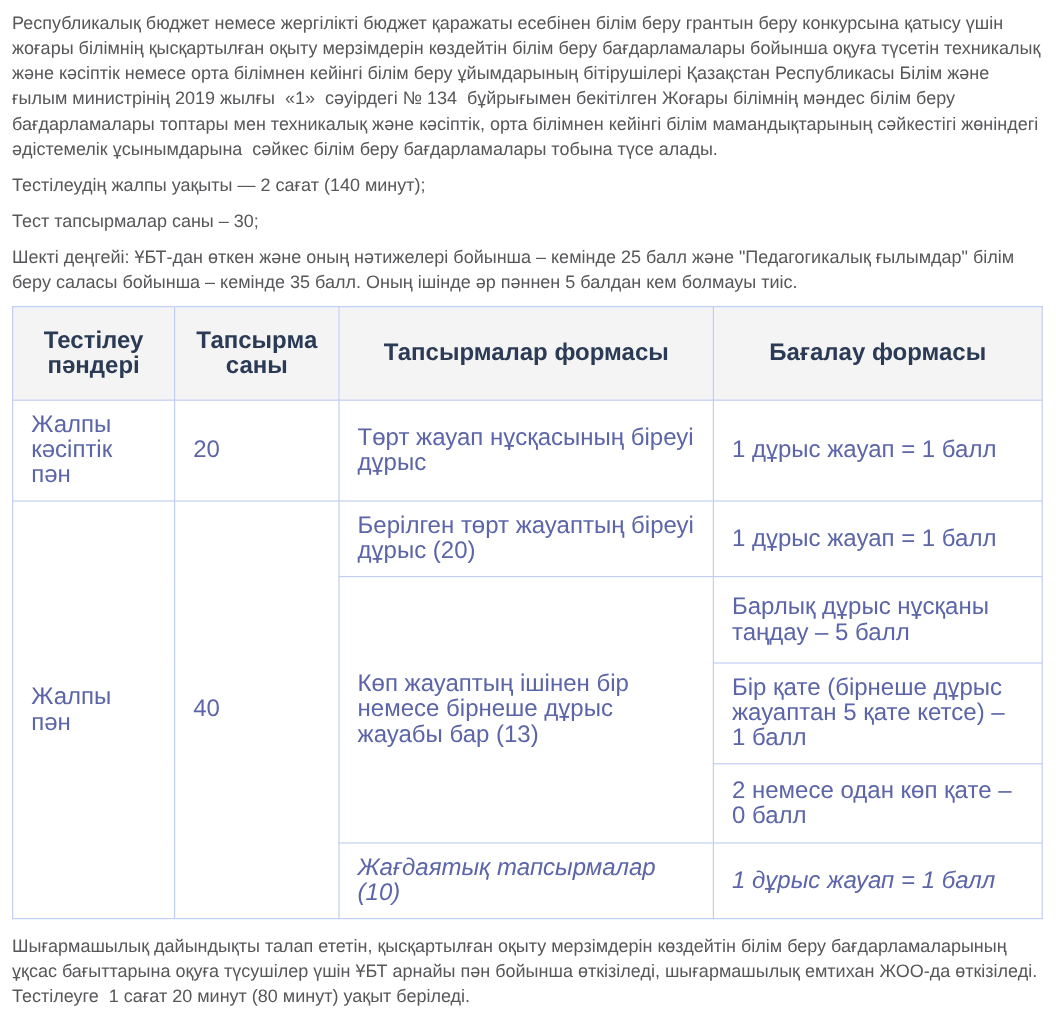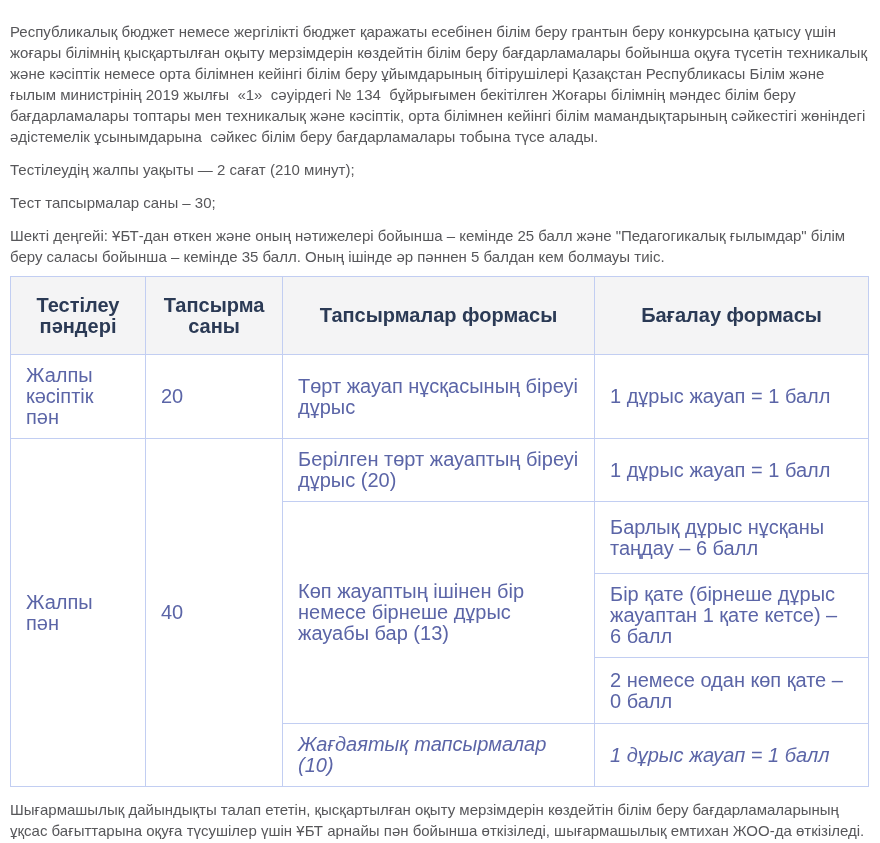--- a/index.html
+++ b/index.html
@@ -12,21 +12,21 @@
     min-height: 843px;
     box-sizing: border-box;
     padding: 9px 12px 10px 10px;
     font-family: "Liberation Sans", sans-serif;
     font-size: 15px;
     line-height: 21px;
     color: #57575a;
     background: #ffffff;
   }
   .page p {
-    margin: 12px 0 9px 0;
+    margin: 0 0 9px 0;
     white-space: pre-wrap;
   }
   table.test-table {
     border-collapse: collapse;
     width: 858px;
     table-layout: fixed;
     margin: 4px 0 12px 0;
     font-size: 20px;
     line-height: 21px;
   }
@@ -63,21 +63,21 @@
   .col-score   { width: 274px; }
 </style>
 </head>
 <body>
 
 <div class="page">
 
   <p>Республикалық бюджет немесе жергілікті бюджет қаражаты есебінен білім беру грантын беру конкурсына қатысу үшін жоғары білімнің қысқартылған оқыту мерзімдерін көздейтін білім беру бағдарламалары бойынша оқуға түсетін техникалық және кәсіптік немесе орта білімнен кейінгі білім беру ұйымдарының бітірушілері Қазақстан Республикасы Білім және ғылым министрінің 2019 жылғы  «1»  сәуірдегі № 134  бұйрығымен бекітілген Жоғары білімнің мәндес білім беру бағдарламалары топтары мен техникалық және кәсіптік, орта білімнен кейінгі білім мамандықтарының сәйкестігі жөніндегі әдістемелік ұсынымдарына  сәйкес білім беру бағдарламалары тобына түсе алады.</p>
 
 
-  <p>Тестілеудің жалпы уақыты — 2 сағат (210 минут);</p>
+  <p>Тестілеудің жалпы уақыты — 2 сағат (140 минут);</p>
 
   <p>Тест тапсырмалар саны – 30;</p>
 
 
   <p>Шекті деңгейі: ҰБТ-дан өткен және оның нәтижелері бойынша – кемінде 25 балл және "Педагогикалық ғылымдар" білім беру саласы бойынша – кемінде 35 балл. Оның ішінде әр пәннен 5 балдан кем болмауы тиіс.</p>
 
   <table class="test-table">
     <colgroup>
       <col class="col-subject">
       <col class="col-count">
@@ -100,24 +100,24 @@
         <td>1 дұрыс жауап = 1 балл</td>
       </tr>
       <tr class="r2">
         <td rowspan="5">Жалпы пән</td>
         <td rowspan="5">40</td>
         <td>Берілген төрт жауаптың біреуі  дұрыс (20)</td>
         <td>1 дұрыс жауап = 1 балл</td>
       </tr>
       <tr class="r3">
         <td rowspan="3">Көп жауаптың ішінен бір немесе бірнеше дұрыс жауабы бар (13)</td>
-        <td>Барлық дұрыс нұсқаны таңдау – 6 балл</td>
+        <td>Барлық дұрыс нұсқаны таңдау – 5 балл</td>
       </tr>
       <tr class="r4">
-        <td>Бір қате (бірнеше дұрыс жауаптан 1 қате кетсе) – 6 балл</td>
+        <td>Бір қате (бірнеше дұрыс жауаптан 5 қате кетсе) – 1 балл</td>
       </tr>
       <tr class="r5">
         <td>2 немесе одан көп қате – 0 балл</td>
       </tr>
       <tr class="r6">
         <td>Жағдаятық тапсырмалар (10)</td>
         <td>1 дұрыс жауап = 1 балл</td>
       </tr>
     </tbody>
   </table>

